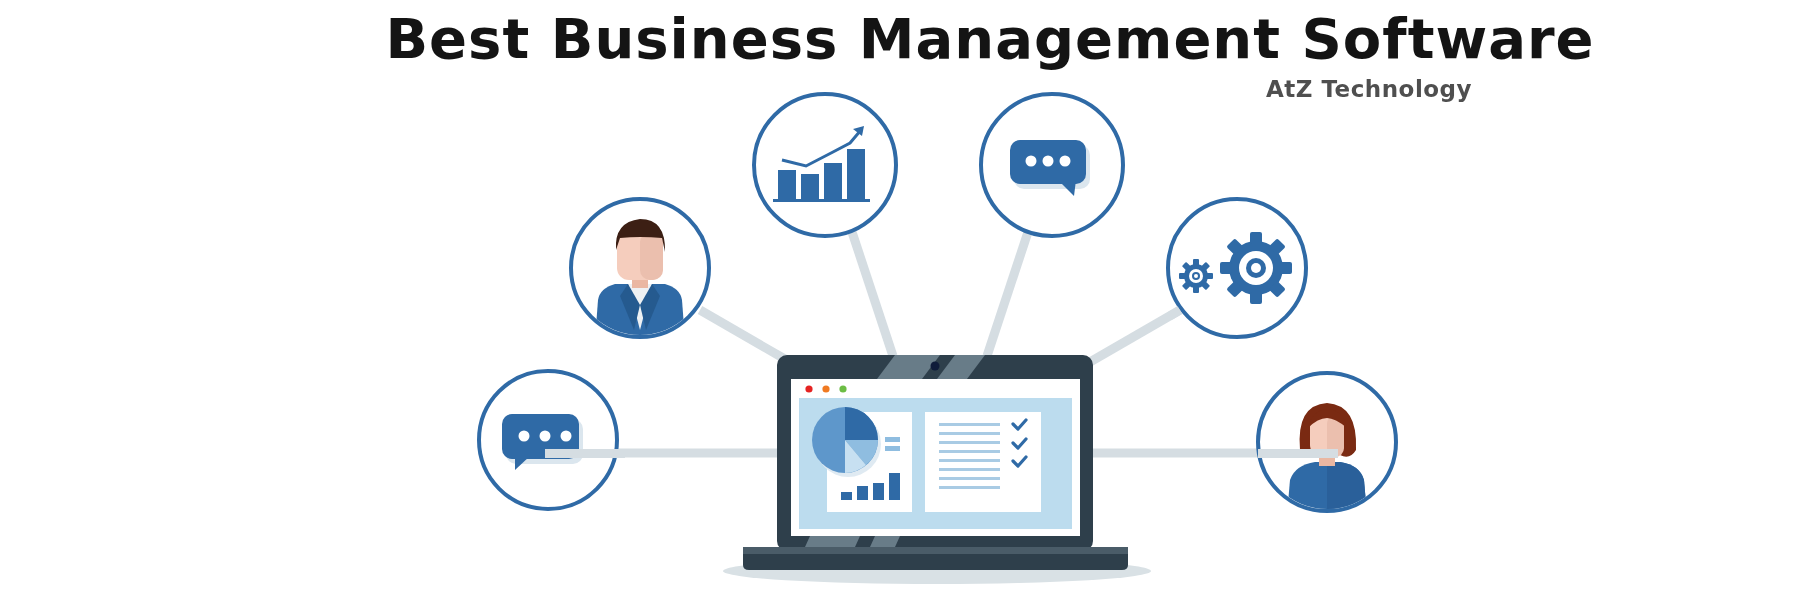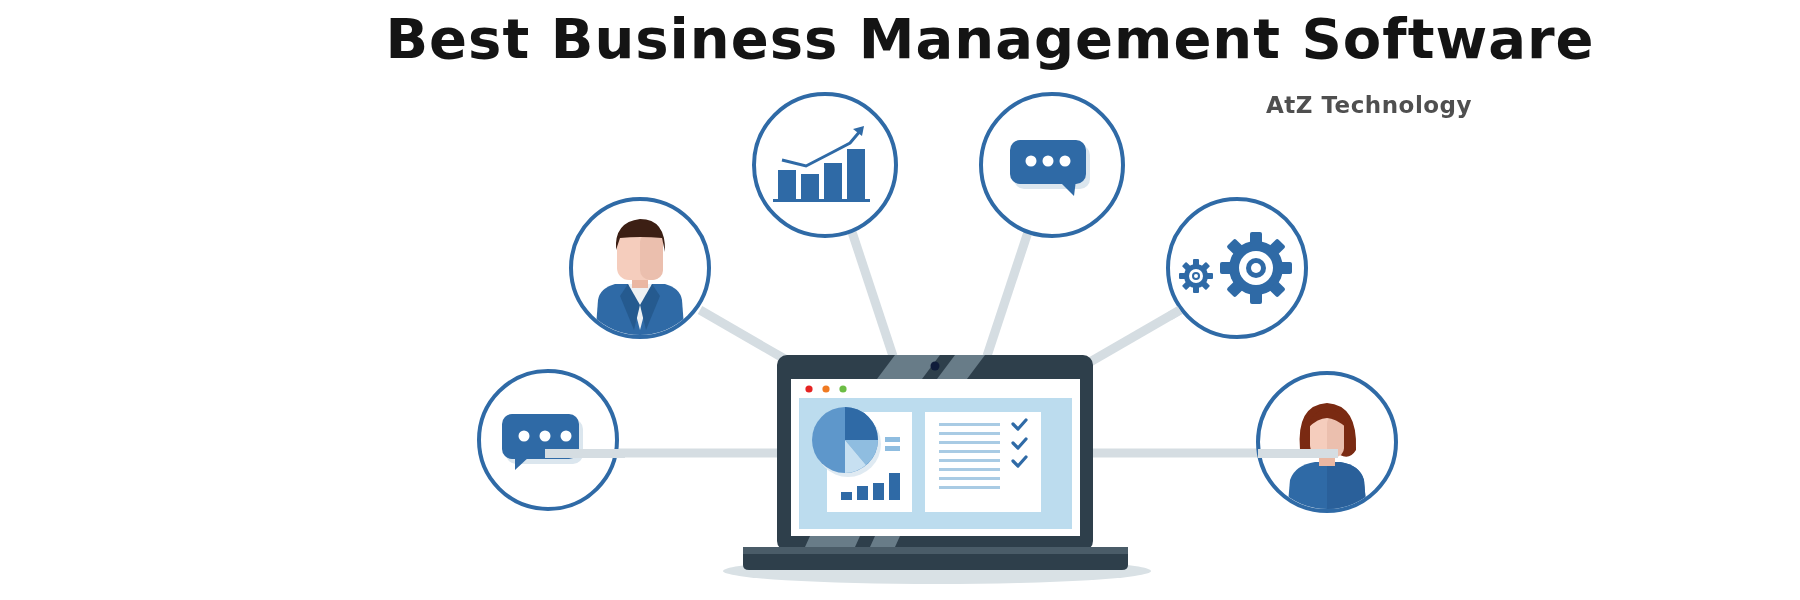--- a/index.html
+++ b/index.html
@@ -3,21 +3,21 @@
 <meta charset="utf-8">
 <style>
   html, body { margin: 0; padding: 0; background: #ffffff; }
   body { width: 1800px; height: 600px; position: relative; overflow: hidden; }
   .title {
     position: absolute; left: 0; top: 6px; width: 1980px; text-align: center;
     font-family: "DejaVu Sans", sans-serif; font-weight: bold;
     font-size: 56px; color: #141414; letter-spacing: 1px;
   }
   .subtitle {
-    position: absolute; left: 1266px; top: 92px;
+    position: absolute; left: 1266px; top: 76px;
     font-family: "DejaVu Sans", sans-serif; font-weight: bold;
     font-size: 23px; color: #4f4f4f; letter-spacing: 0.5px;
   }
   svg.art { position: absolute; left: 0; top: 0; }
   .node { cursor: pointer; }
 </style>
 </head>
 <body>
 
 <div class="title">Best Business Management Software</div>

